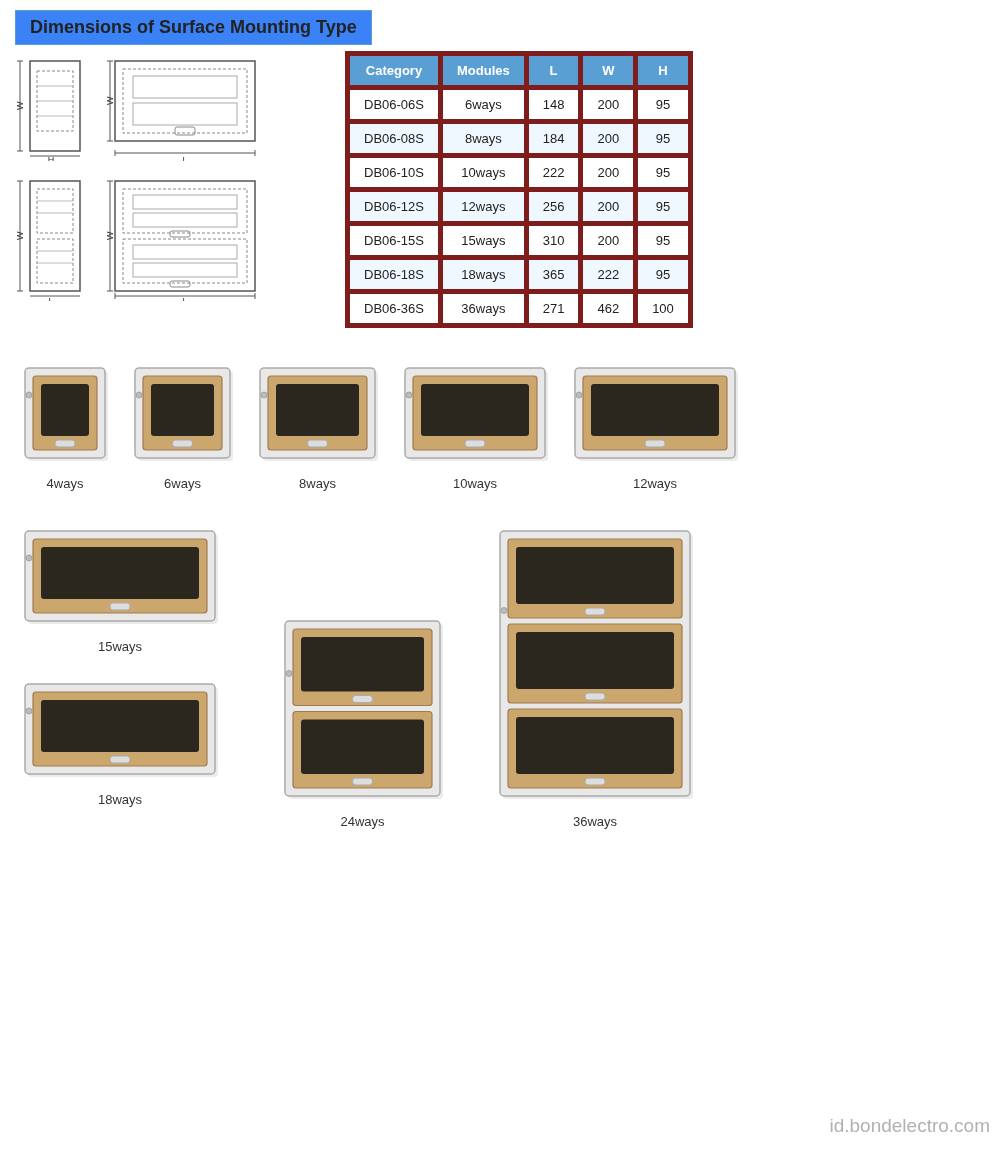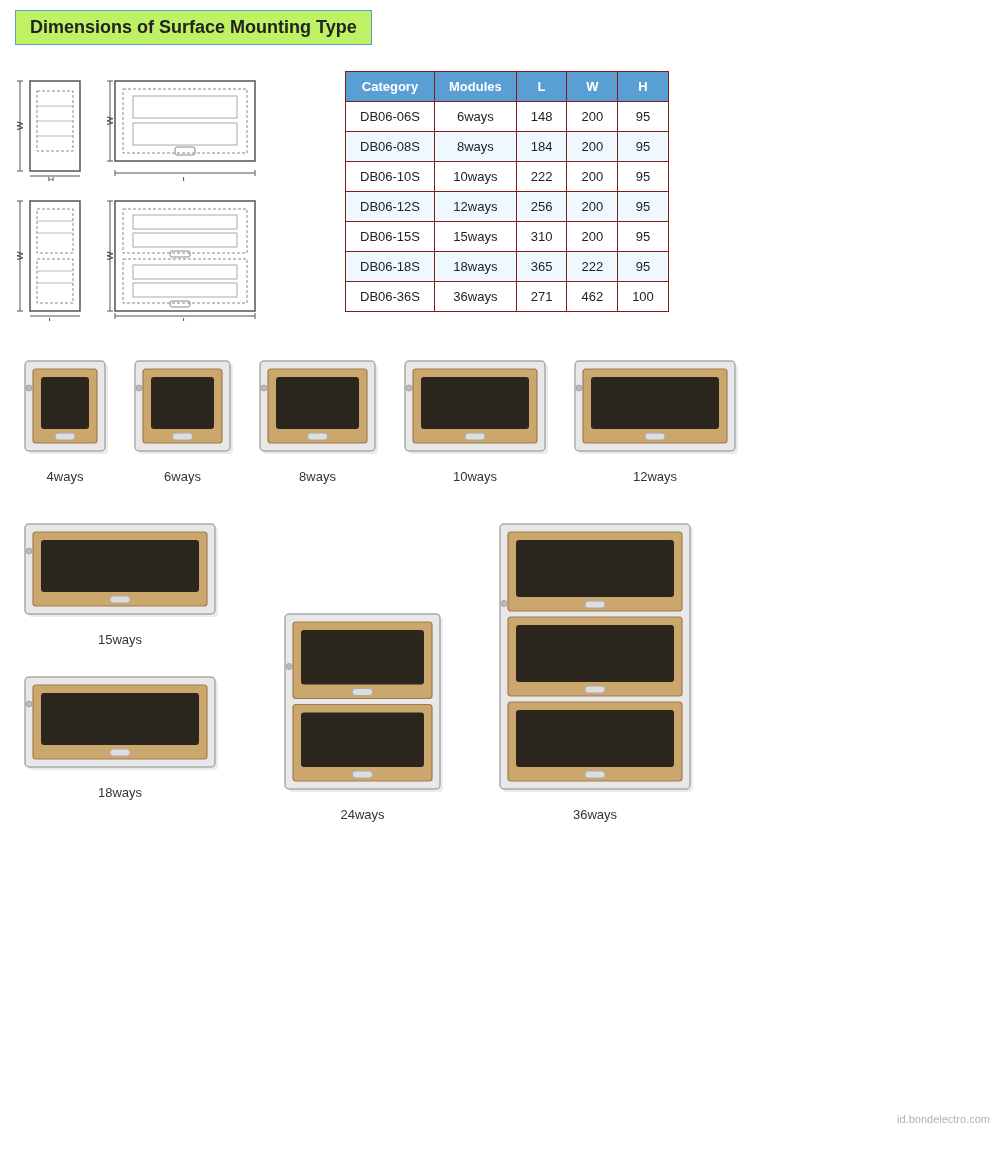--- a/index.html
+++ b/index.html
@@ -8,28 +8,28 @@
       font-family: Arial, sans-serif;
       font-size: 13px;
       color: #222;
       width: 1000px;
       min-height: 1157px;
       padding: 10px 15px;
     }
 
     
     .page-title {
-      background: #bef264;
+      background: #3b82f6;
       border: 1.5px solid #5a9fd4;
       padding: 6px 14px;
       font-size: 18px;
       font-weight: bold;
       color: #222;
       display: inline-block;
-      margin-bottom: 26px;
+      margin-bottom: 6px;
     }
 
     
     .top-section {
       display: flex;
       align-items: flex-start;
       gap: 20px;
       margin-bottom: 30px;
     }
 
@@ -47,21 +47,21 @@
       gap: 10px;
       align-items: center;
     }
 
     
     .dim-table {
       border-collapse: collapse;
       flex: 1;
     }
     .dim-table th, .dim-table td {
-      border: 1px solid #7f1d1d;
+      border: 5px solid #7f1d1d;
       padding: 7px 14px;
       text-align: center;
       font-size: 13px;
     }
     .dim-table thead tr {
       background: #5a9fd4;
       color: #fff;
     }
     .dim-table tbody tr:nth-child(even) {
       background: #f0f8ff;
@@ -89,23 +89,23 @@
     .product-label {
       margin-top: 8px;
       font-size: 13px;
       color: #333;
       text-align: center;
     }
 
     
     .watermark {
       position: fixed;
-      bottom: 32px;
+      bottom: 20px;
       right: 10px;
-      font-size: 11px;
+      font-size: 19px;
       color: rgba(100,100,100,0.5);
       pointer-events: none;
       margin-top: 10px;
     }
   </style>
 </head>
 <body>
 
 
 

